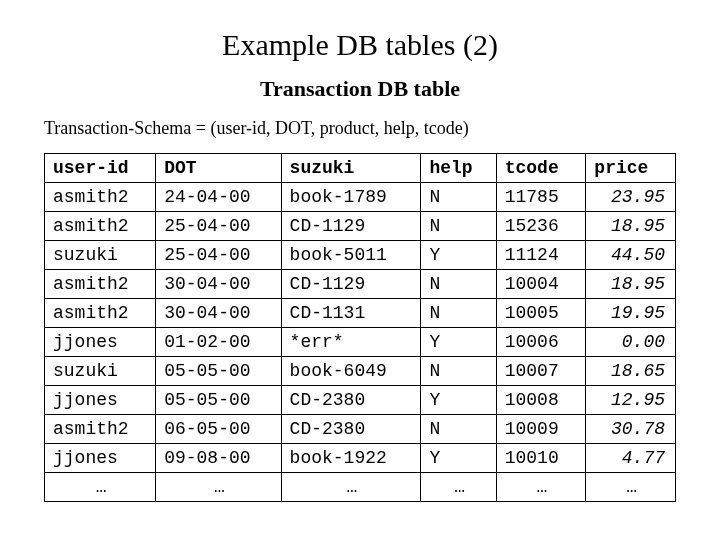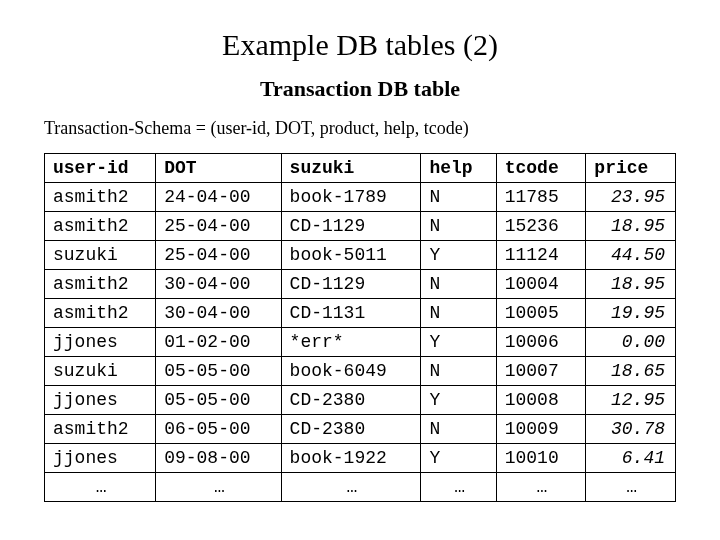--- a/index.html
+++ b/index.html
@@ -159,21 +159,21 @@
           <td>N</td>
           <td>10009</td>
           <td class="num">30.78</td>
         </tr>
         <tr>
           <td>jjones</td>
           <td>09-08-00</td>
           <td>book-1922</td>
           <td>Y</td>
           <td>10010</td>
-          <td class="num">6.41</td>
+          <td class="num">4.77</td>
         </tr>
         <tr>
           <td class="ell">…</td>
           <td class="ell">…</td>
           <td class="ell">…</td>
           <td class="ell">…</td>
           <td class="ell">…</td>
           <td class="ell">…</td>
         </tr>
       </tbody>

